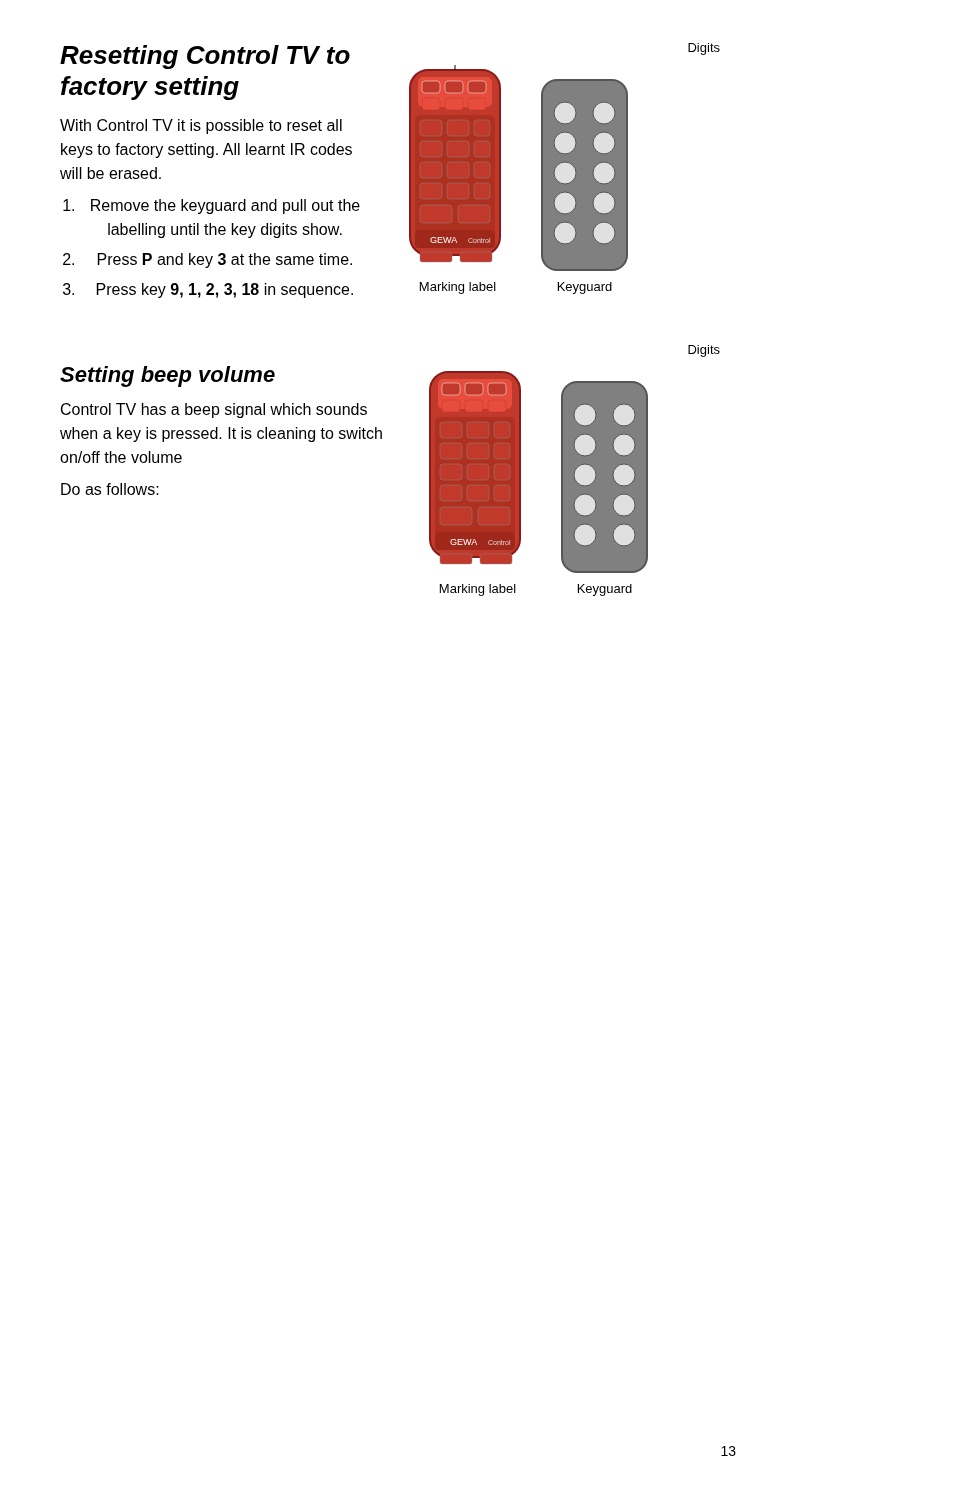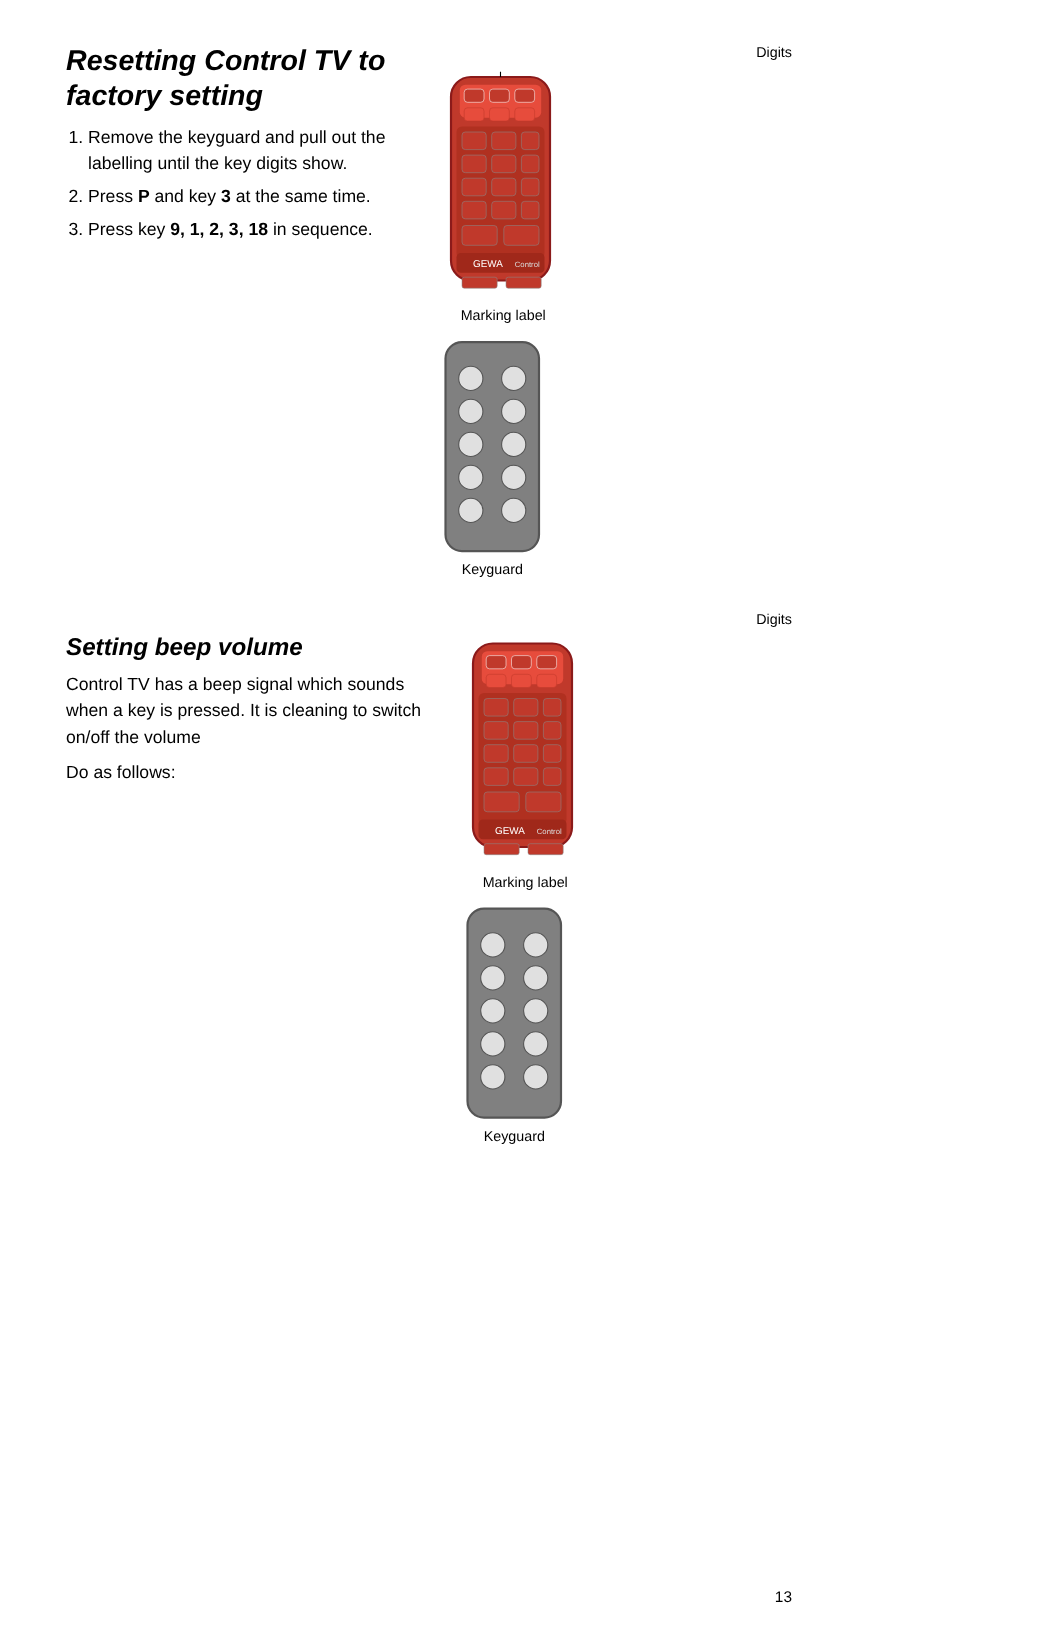--- a/index.html
+++ b/index.html
@@ -40,21 +40,21 @@
 
     h1.page-title {
       font-size: 26px;
       font-weight: bold;
       font-style: italic;
       margin-bottom: 12px;
       line-height: 1.2;
     }
     p { margin-bottom: 8px; line-height: 1.5; }
     ol { margin-left: 20px; margin-bottom: 10px; }
-    ol li { margin-bottom: 6px; line-height: 1.5; }
+    ol li { margin-bottom: 6px; line-height: 1.5; text-align: center; }
 
     h2.section-title {
       font-size: 22px;
       font-weight: bold;
       font-style: italic;
       margin-bottom: 10px;
       margin-top: 20px;
     }
 
     h2.cleaning-title {
@@ -80,46 +80,46 @@
       flex: 0 0 300px;
       display: flex;
       flex-direction: column;
       align-items: flex-start;
     }
 
     
     .page-number {
       position: absolute;
       bottom: 30px;
-      right: 60px;
+      right: 44px;
       font-size: 14px;
     }
 
     
     .devices-row {
       display: flex;
-      flex-direction: column;
-      gap: 2px;
+      gap: 22px;
       align-items: flex-start;
       margin-top: 8px;
     }
     .device-col {
       display: flex;
       flex-direction: column;
       align-items: center;
     }
   </style>
 </head>
 <body>
 
 <div class="page">
 
   <div class="section-reset">
     <div class="section-reset-text">
       <h1 class="page-title">Resetting Control TV to factory setting</h1>
+      <p>With Control TV it is possible to reset all keys to factory setting. All learnt IR codes will be erased.</p>
       <ol>
         <li>Remove the keyguard and pull out the labelling until the key digits show.</li>
         <li>Press <b>P</b> and key <b>3</b> at the same time.</li>
         <li>Press key <b>9, 1, 2, 3, 18</b> in sequence.</li>
       </ol>
     </div>
     <div class="section-reset-image">
 
       <div style="display:flex; flex-direction:row; justify-content:flex-end; width:100%; margin-bottom:2px;">
         <span style="font-size:13px;">Digits</span>

